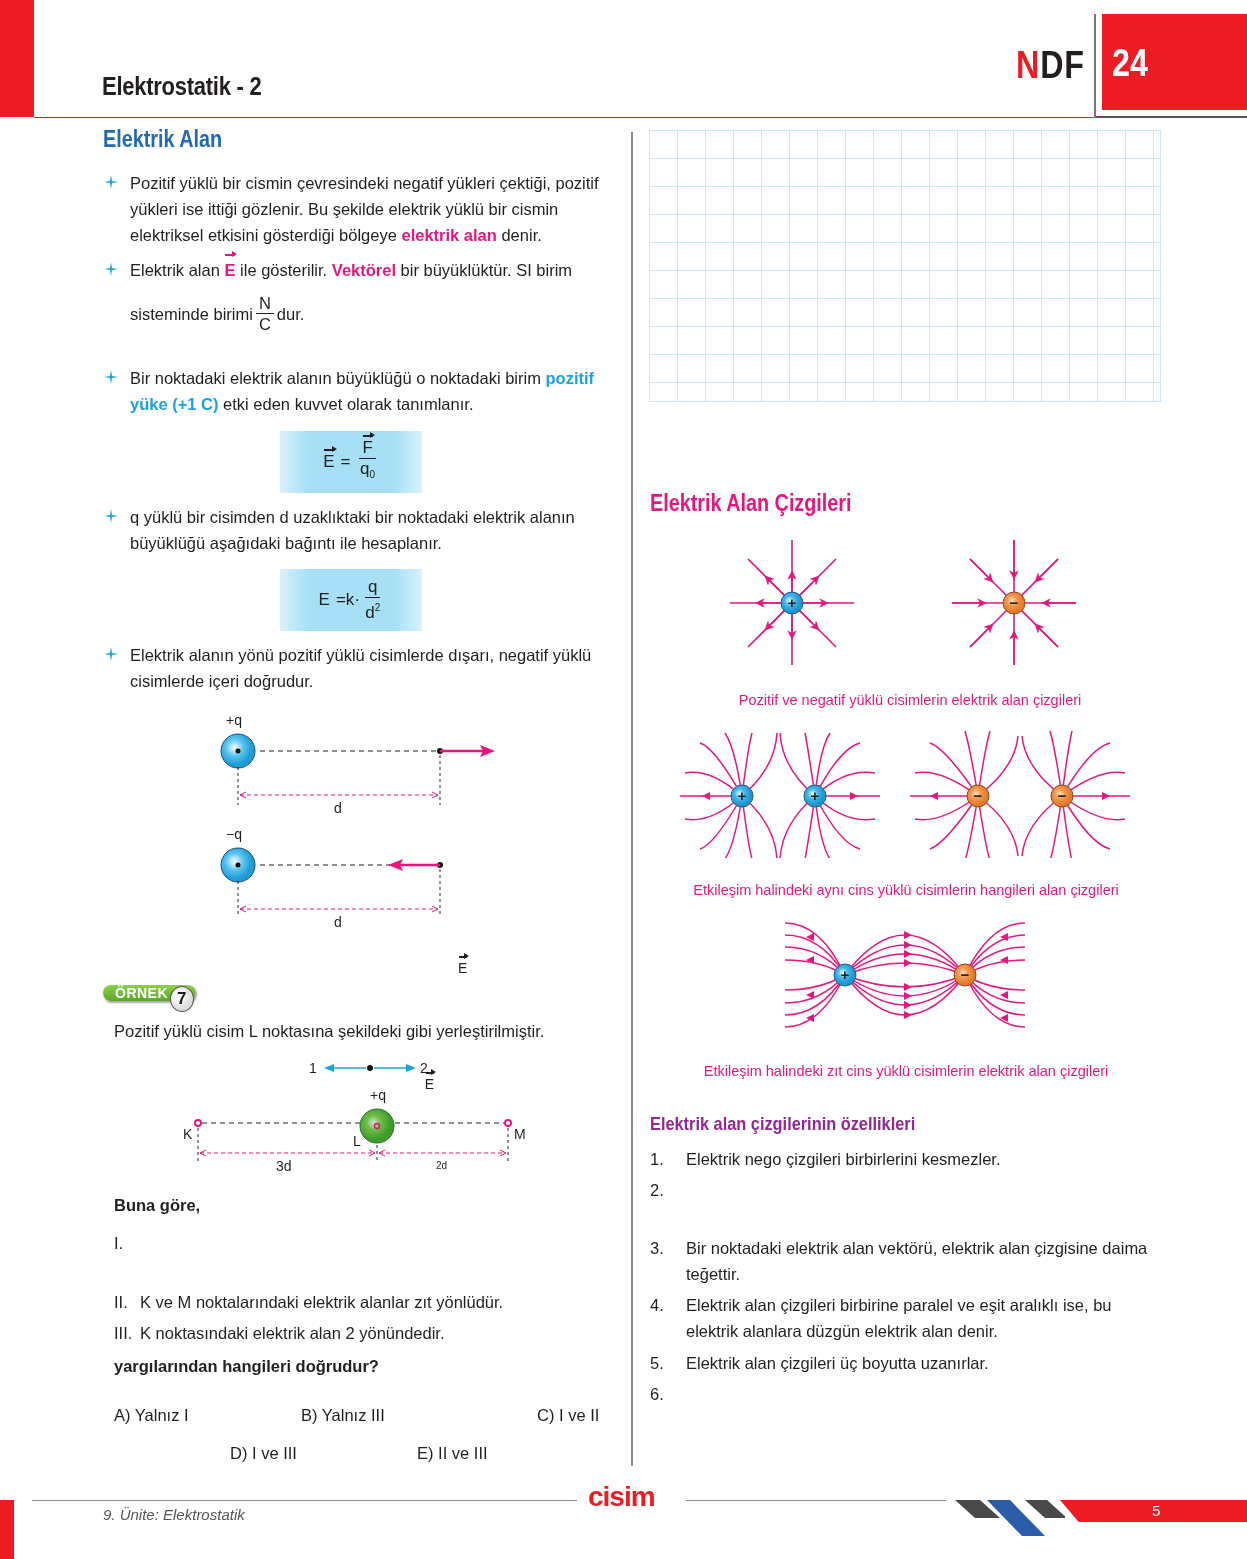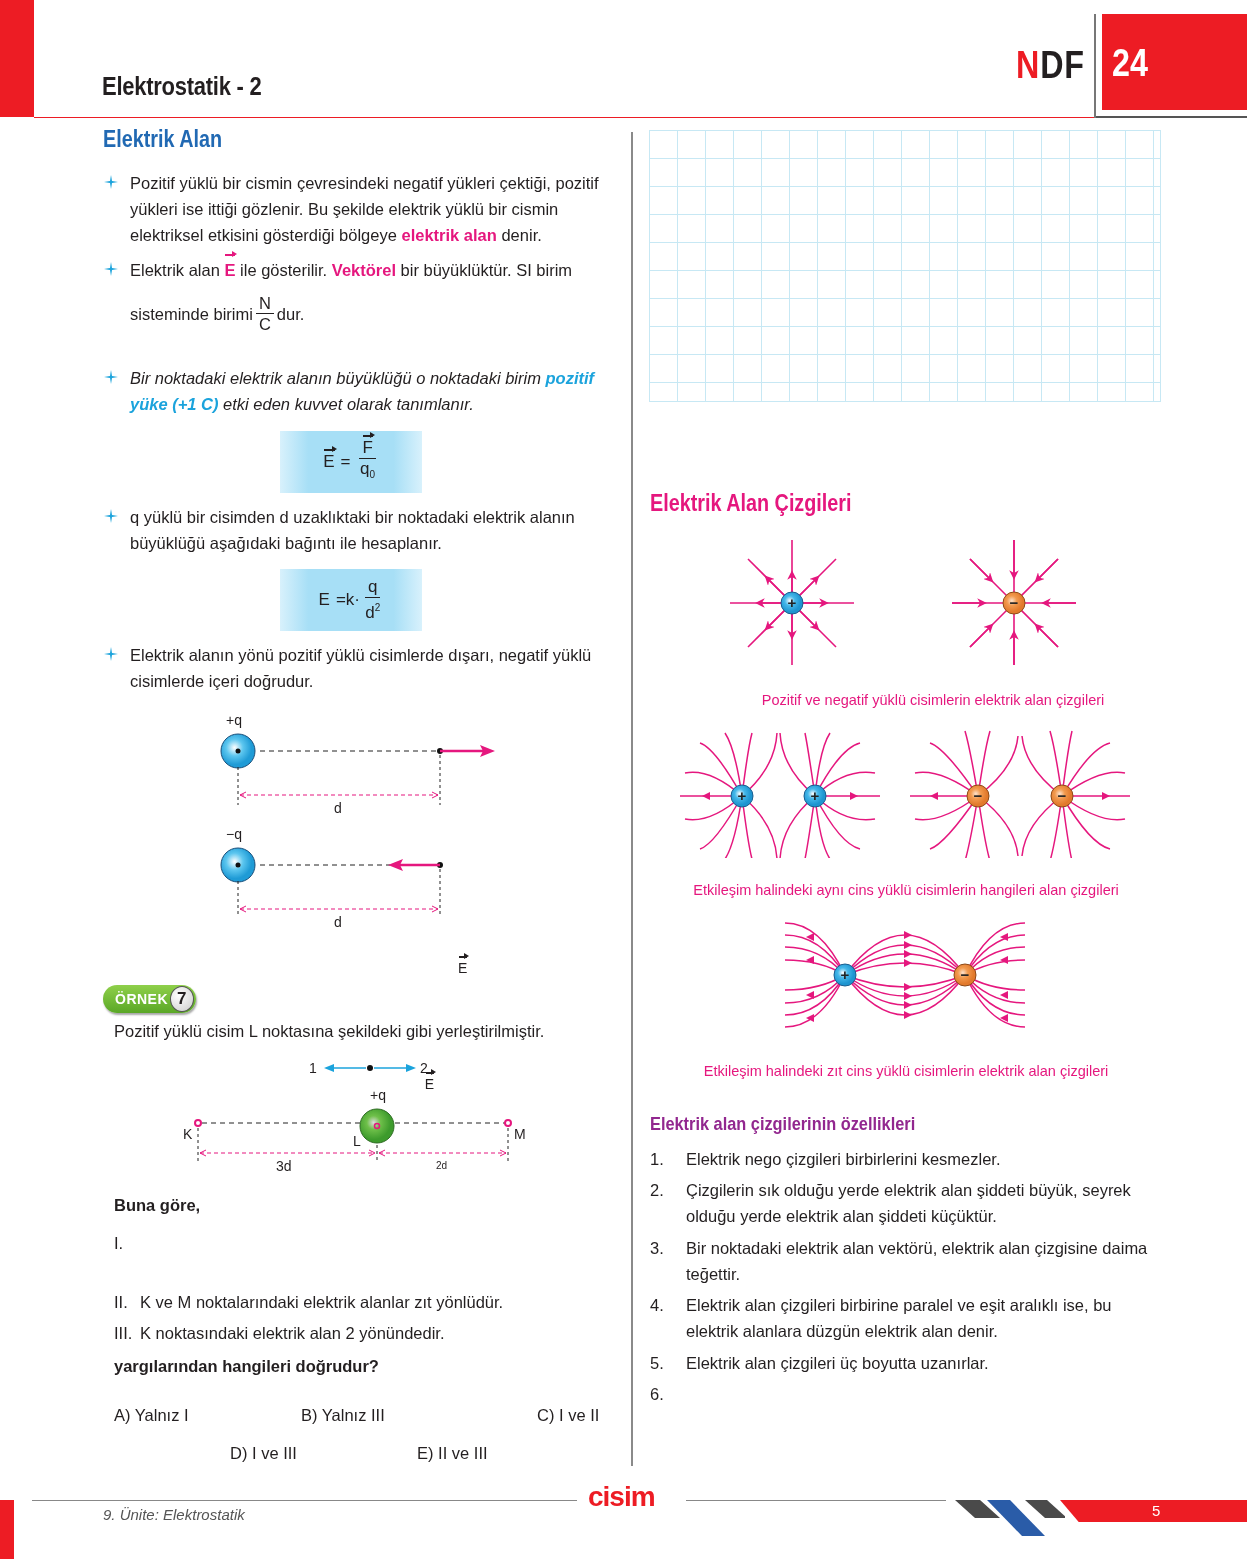--- a/index.html
+++ b/index.html
@@ -32,21 +32,21 @@
     background: linear-gradient(90deg, #d8f1fc 0%, #a7dff6 20%, #a7dff6 80%, #d8f1fc 100%);
     display: flex; align-items: center; justify-content: center; font-size: 17px; }
   .frac { display: inline-flex; flex-direction: column; align-items: center; vertical-align: middle; margin: 0 3px; }
   .frac .num { border-bottom: 1.5px solid #231f20; padding: 0 3px; line-height: 20px; }
   .frac .den { line-height: 20px; }
   .vec { position: relative; display: inline-block; }
   .vec::before { content: ""; position: absolute; left: 1px; right: 0; top: -3px; height: 1.5px; background: currentColor; }
   .vec::after { content: ""; position: absolute; right: -2px; top: -6px; border-left: 5px solid currentColor; border-top: 3px solid transparent; border-bottom: 3px solid transparent; }
 
   .plain { font-size: 16.5px; line-height: 26px; }
-  .badge { left: 103px; top: 985px; height: 28px; width: 93px; border-radius: 14px;
+  .badge { left: 103px; top: 985px; height: 16px; width: 93px; border-radius: 14px;
     background: linear-gradient(180deg,#8fd04a,#5aa726); color: #fff; font-weight: bold; font-size: 14px;
     display: flex; align-items: center; padding-left: 12px; letter-spacing: 0.5px; box-shadow: 1px 2px 2px rgba(0,0,0,0.35); }
   .badge .num { position: absolute; right: 2px; top: 1px; width: 24px; height: 26px; border-radius: 50%;
     background: radial-gradient(circle at 35% 35%, #fff, #ccc); color: #231f20; font-size: 17px; display:flex; align-items:center; justify-content:center; border: 1px solid #555; }
 
   .roman { left: 114px; width: 500px; font-size: 16.5px; line-height: 26px; padding-left: 26px; }
   .roman .rn { position: absolute; left: 0; top: 0; }
   .prop { left: 650px; width: 515px; font-size: 16.5px; line-height: 26px; padding-left: 36px; }
   .prop .pn { position: absolute; left: 0; top: 0; }
   .caption { font-size: 14.5px; color: #e5177e; text-align: center; }
@@ -90,21 +90,21 @@
   <div style="margin-top:10px; display:flex; align-items:center;">
     <span>sisteminde birimi</span>
     <span class="frac">
         <span class="num">N</span>
         <span class="den">C</span>
       </span>
     <span>dur.</span>
   </div>
 </div>
 
-<div class="abs bullet" style="top:365px;font-style:italic;">
+<div class="abs bullet" style="top:365px;">
   <svg class="star" viewBox="0 0 18 18">
       <path d="M9 2 L10 8 L16 9 L10 10 L9 16 L8 10 L2 9 L8 8 Z" fill="#1ba3dc"></path>
     </svg>
   <span>Bir noktadaki elektrik alanın büyüklüğü o noktadaki birim </span><span class="cyanb">pozitif yüke (+1 C)</span><span> etki eden kuvvet olarak tanımlanır.</span>
 </div>
 
 <div class="abs formula-box" style="left:280px; top:431px;">
   <span class="vec">E</span>
   <span style="margin:0 6px;">=</span>
   <span class="frac">
@@ -285,21 +285,21 @@
         <line x1="250" y1="112" x2="270" y2="92" marker-end="url(#ah)"></line>
       <line x1="294" y1="68" x2="338" y2="112"></line>
         <line x1="338" y1="112" x2="318" y2="92" marker-end="url(#ah)"></line>
     </g>
     <circle cx="72" cy="68" r="11" fill="url(#pc)" stroke="#1a5e8f"></circle>
     <circle cx="294" cy="68" r="11" fill="url(#nc)" stroke="#8d4a17"></circle>
     <text x="72" y="73" text-anchor="middle" font-size="15" font-weight="bold" fill="#222" font-family="Liberation Sans, sans-serif">+</text>
     <text x="294" y="73" text-anchor="middle" font-size="15" font-weight="bold" fill="#222" font-family="Liberation Sans, sans-serif">−</text>
   </svg>
 </div>
-<div class="abs caption" style="left:677px; top:692px; width:512px;">Pozitif ve negatif yüklü cisimlerin elektrik alan çizgileri</div>
+<div class="abs caption" style="left:654px; top:692px; width:512px;">Pozitif ve negatif yüklü cisimlerin elektrik alan çizgileri</div>
 
 <div class="abs" style="left:680px; top:728px; width:460px; height:130px;">
   <svg width="460" height="130" viewBox="0 0 460 130">
     <g stroke="#e5177e" stroke-width="1.5" fill="none">
 
       <path d="M62 68 L0 68"></path>
         <path d="M62 68 Q30 40 5 45"></path>
         <path d="M62 68 Q35 20 20 15"></path>
         <path d="M62 68 Q55 20 45 5"></path>
       <path d="M62 68 Q30 96 5 91"></path>
@@ -415,21 +415,21 @@
     <g font-size="15" font-weight="bold" fill="#222" text-anchor="middle" font-family="Liberation Sans, sans-serif">
       <text x="65" y="65">+</text>
         <text x="185" y="65">−</text>
     </g>
   </svg>
 </div>
 <div class="abs caption" style="left:650px; top:1063px; width:512px;">Etkileşim halindeki zıt cins yüklü cisimlerin elektrik alan çizgileri</div>
 
 <h3 class="abs purple" style="left:650px; top:1113px;">Elektrik alan çizgilerinin özellikleri</h3>
 <div class="abs prop" style="top:1146px;"><span class="pn">1.</span><span>Elektrik nego çizgileri birbirlerini kesmezler.</span></div>
-<div class="abs prop" style="top:1177px;"><span class="pn">2.</span><span>Çizgilerin sık olduğu yerde elektrik alan şiddeti büyük, seyrek olduğu yerde elektrik alan şiddeti küçüktür.</span></div>
+<div class="abs prop" style="top:1177px;"><span class="pn">2.</span></div>
 <div class="abs prop" style="top:1235px;"><span class="pn">3.</span><span>Bir noktadaki elektrik alan vektörü, elektrik alan çizgisine daima teğettir.</span></div>
 <div class="abs prop" style="top:1292px;"><span class="pn">4.</span><span>Elektrik alan çizgileri birbirine paralel ve eşit aralıklı ise, bu elektrik alanlara düzgün elektrik alan denir.</span></div>
 <div class="abs prop" style="top:1350px;"><span class="pn">5.</span><span>Elektrik alan çizgileri üç boyutta uzanırlar.</span></div>
 <div class="abs prop" style="top:1381px;"><span class="pn">6.</span></div>
 
 <div class="abs redbar-left-bottom"></div>
 <div class="abs footer-rule-l"></div>
 <div class="abs footer-rule-r"></div>
 <div class="abs footer-text">9. Ünite: Elektrostatik</div>
 <div class="abs logo">cisim</div>

